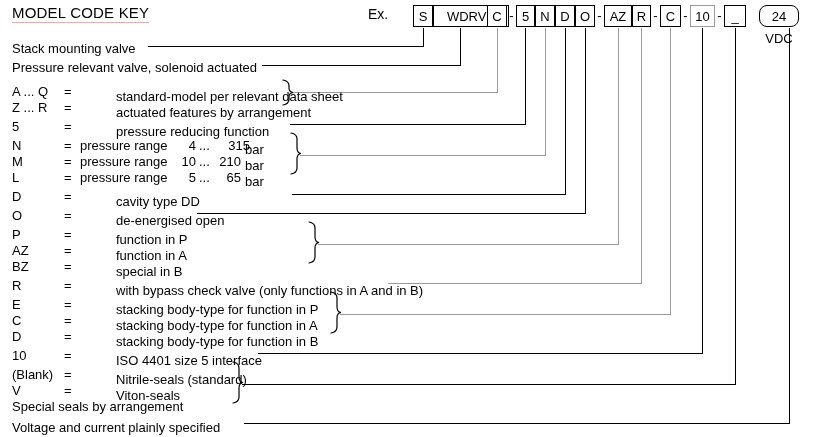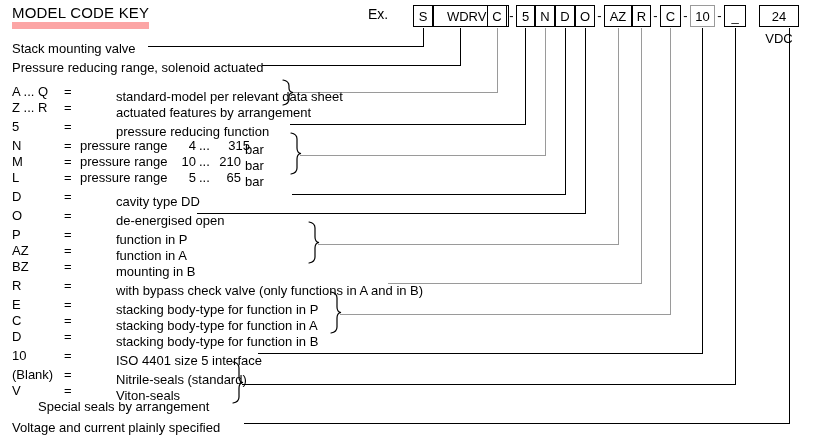--- a/index.html
+++ b/index.html
@@ -7,21 +7,21 @@
     width:831px;height:437px;position:relative;overflow:hidden;
     font-family:"Liberation Sans","DejaVu Sans",sans-serif;
     color:#000;
   }
   #stage{position:absolute;left:0;top:0;width:831px;height:437px;}
 
   
   .title{
     position:absolute;left:12px;top:4px;
     font-size:15px;letter-spacing:.2px;
-    border-bottom:7px solid #fca5a5;padding-bottom:1px;
+    border-bottom:1px solid #fca5a5;padding-bottom:1px;
   }
   .ex-label{position:absolute;left:368px;top:6px;font-size:14px;}
 
   
   .code-box{
     position:absolute;top:5px;height:22px;
     border:1px solid #000;background:#fff;
     font-size:13px;line-height:22px;text-align:center;
     box-sizing:border-box;
   }
@@ -106,26 +106,26 @@
       <div class="code-box" style="left: 575px; width: 20px;">O</div>
       <div class="dash" style="left: 595px; width: 9px;">-</div>
       <div class="code-box" style="left: 604px; width: 28px;">AZ</div>
       <div class="code-box" style="left: 632px; width: 19px;">R</div>
       <div class="dash" style="left: 651px; width: 9px;">-</div>
       <div class="code-box" style="left: 660px; width: 21px;">C</div>
       <div class="dash" style="left: 681px; width: 9px;">-</div>
       <div class="code-box dim" style="left: 690px; width: 25px;">10</div>
       <div class="dash" style="left: 715px; width: 9px;">-</div>
       <div class="code-box" style="left: 724px; width: 22px;">_</div>
-      <div class="code-box" style="left: 759px; width: 40px;">24 VDC</div>
+      <div class="code-box" style="left: 759px; width: 40px; border-radius: 8px;">24 VDC</div>
     </div>
 
   <div id="rows">
       <div class="plain" style="top: 41px; left: 12px;">Stack mounting valve</div>
-      <div class="plain" style="top: 60px; left: 12px;">Pressure reducing range, solenoid actuated</div>
+      <div class="plain" style="top: 60px; left: 12px;">Pressure relevant valve, solenoid actuated</div>
       <div class="row" style="top: 84px; left: 12px;">
         <span class="k">A ... Q</span>
         <span class="eq">=</span>
         <span class="v">standard-model per relevant data sheet</span>
       </div>
       <div class="row" style="top: 100px; left: 12px;">
         <span class="k">Z ... R</span>
         <span class="eq">=</span>
         <span class="v">actuated features by arrangement</span>
       </div>
@@ -177,21 +177,21 @@
         <span class="v">function in P</span>
       </div>
       <div class="row" style="top: 243px; left: 12px;">
         <span class="k">AZ</span>
         <span class="eq">=</span>
         <span class="v">function in A</span>
       </div>
       <div class="row" style="top: 259px; left: 12px;">
         <span class="k">BZ</span>
         <span class="eq">=</span>
-        <span class="v">mounting in B</span>
+        <span class="v">special in B</span>
       </div>
       <div class="row" style="top: 278px; left: 12px;">
         <span class="k">R</span>
         <span class="eq">=</span>
         <span class="v">with bypass check valve (only functions in A and in B)</span>
       </div>
       <div class="row" style="top: 297px; left: 12px;">
         <span class="k">E</span>
         <span class="eq">=</span>
         <span class="v">stacking body-type for function in P</span>
@@ -214,17 +214,17 @@
       <div class="row" style="top: 367px; left: 12px;">
         <span class="k">(Blank)</span>
         <span class="eq">=</span>
         <span class="v">Nitrile-seals (standard)</span>
       </div>
       <div class="row" style="top: 383px; left: 12px;">
         <span class="k">V</span>
         <span class="eq">=</span>
         <span class="v">Viton-seals</span>
       </div>
-      <div class="plain" style="top: 399px; left: 12px; margin-left: 26px;">Special seals by arrangement</div>
+      <div class="plain" style="top: 399px; left: 12px;">Special seals by arrangement</div>
       <div class="plain" style="top: 420px; left: 12px;">Voltage and current plainly specified</div>
     </div>
 
 </div>
 
 </body></html>

